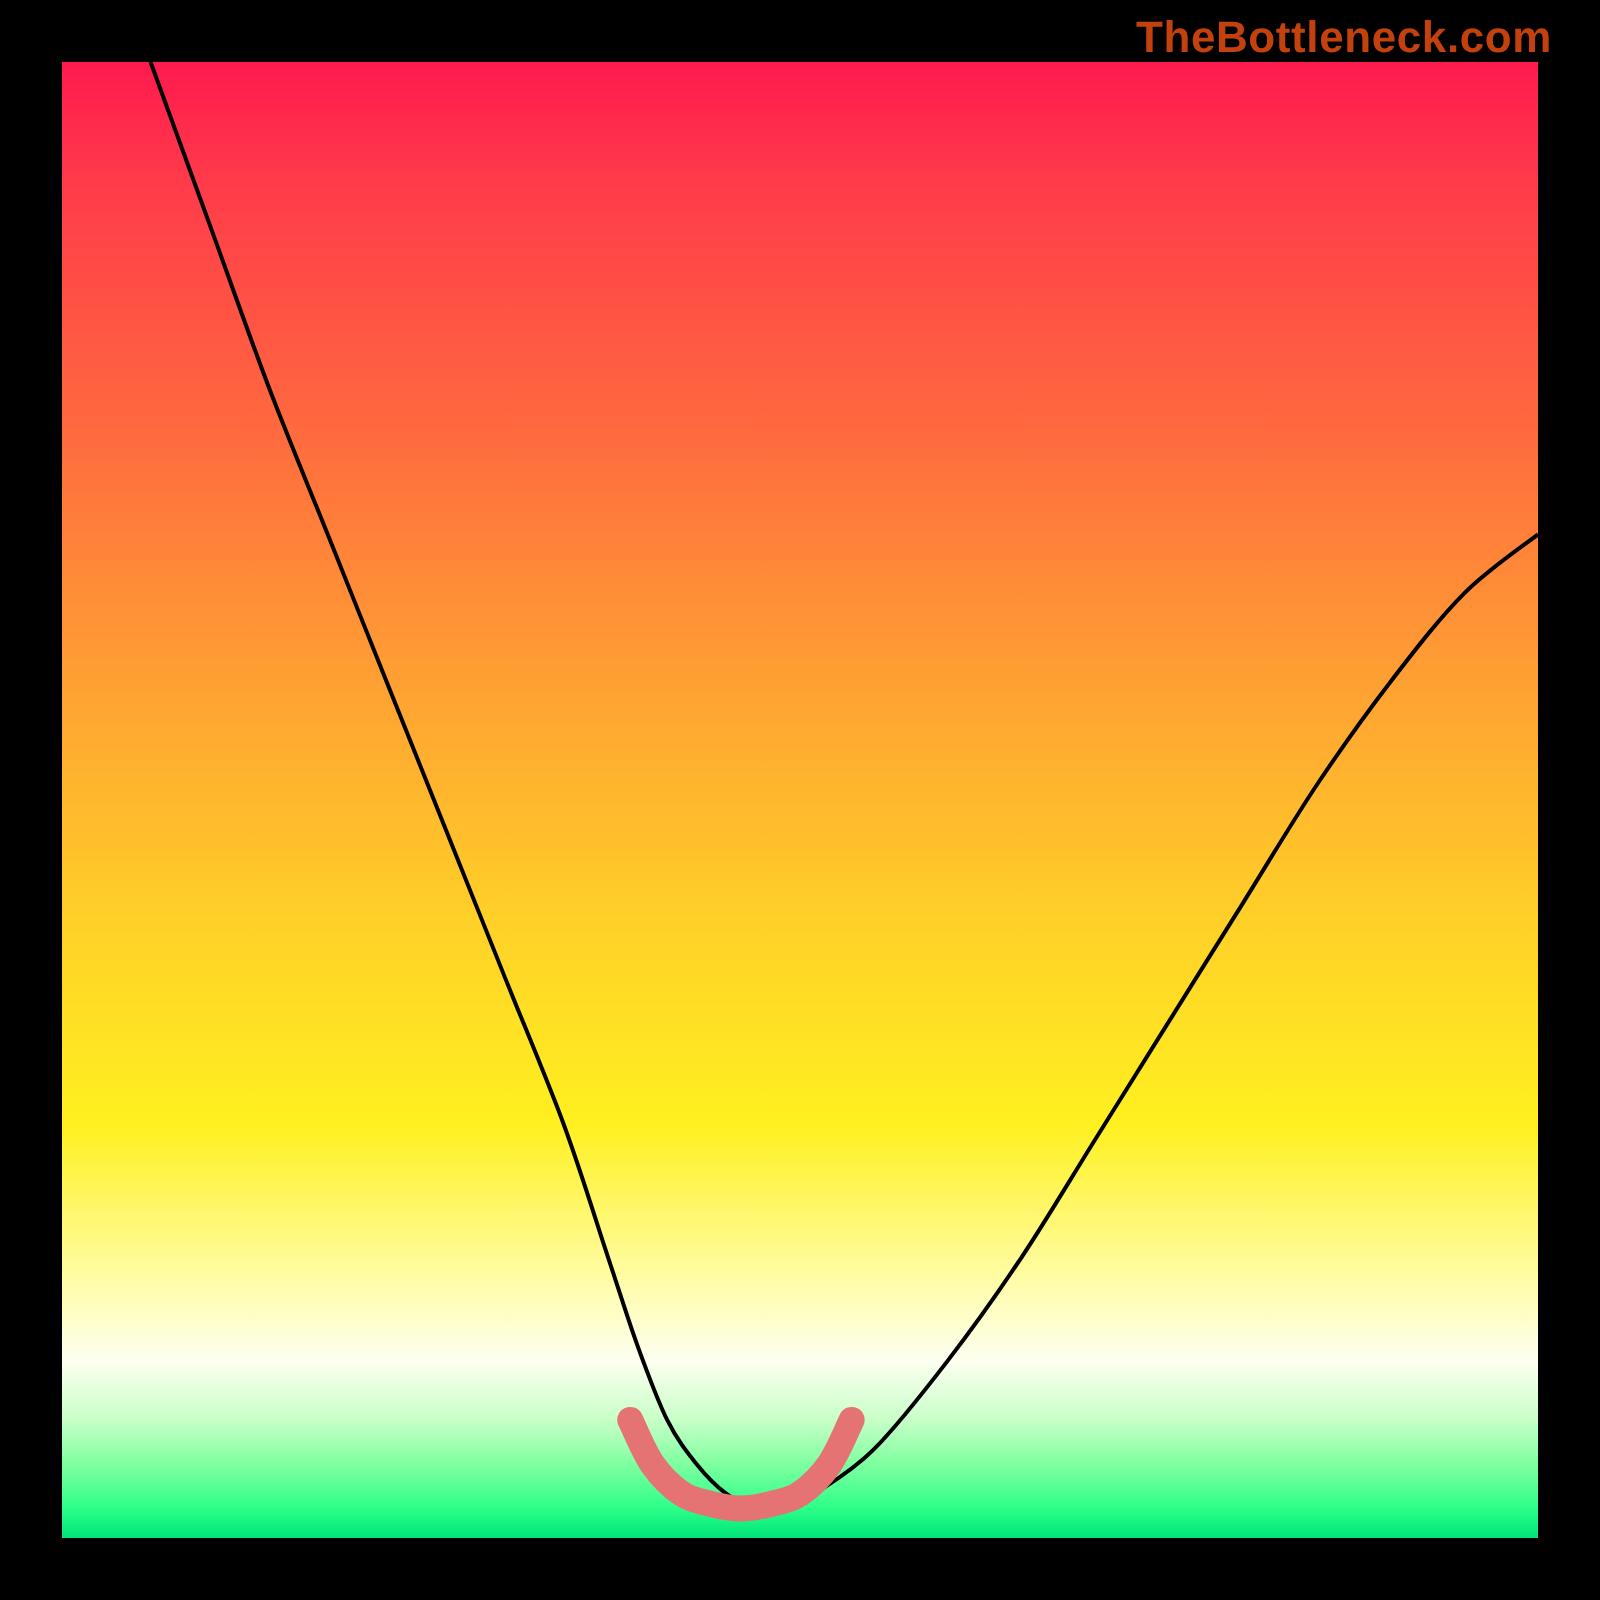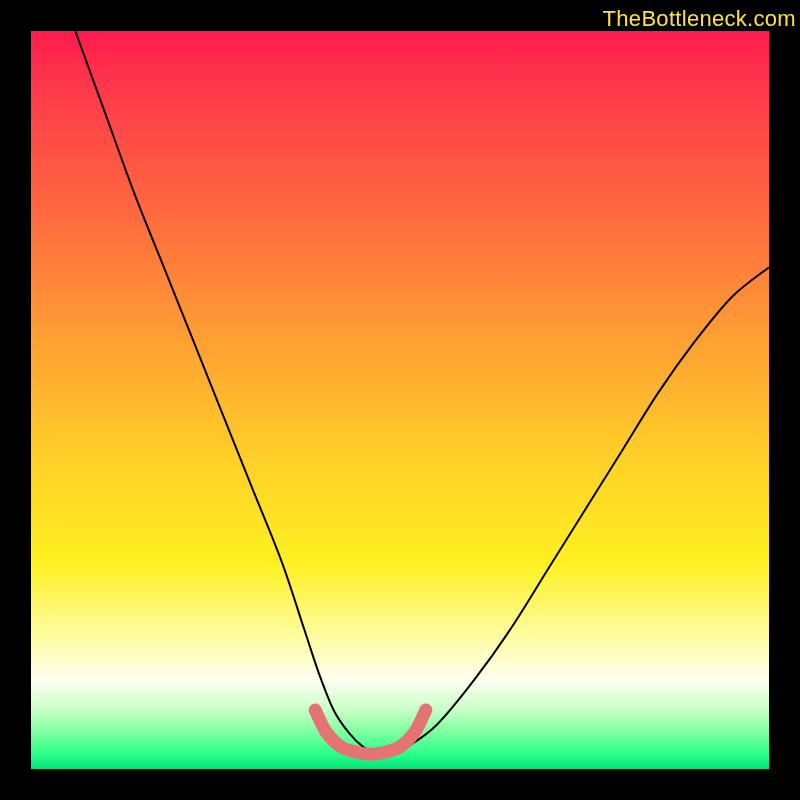--- a/index.html
+++ b/index.html
@@ -36,24 +36,24 @@
       #fdfff0 88%,
       #c8ffc8 92%,
       #7fffa0 95%,
       #2cff88 98%,
       #00e47a 100%
     );
   }
   .watermark {
     position: absolute;
     top: 6px;
-    right: 4px;
-    color: #fde047;
+    right: 24px;
+    color: #c2410c;
     font-size: 22px;
-    font-weight: 400;
+    font-weight: 700;
     letter-spacing: 0.3px;
     user-select: none;
   }
   svg.overlay {
     position: absolute;
     left: 0;
     top: 0;
     width: 738px;
     height: 738px;
     overflow: visible;

